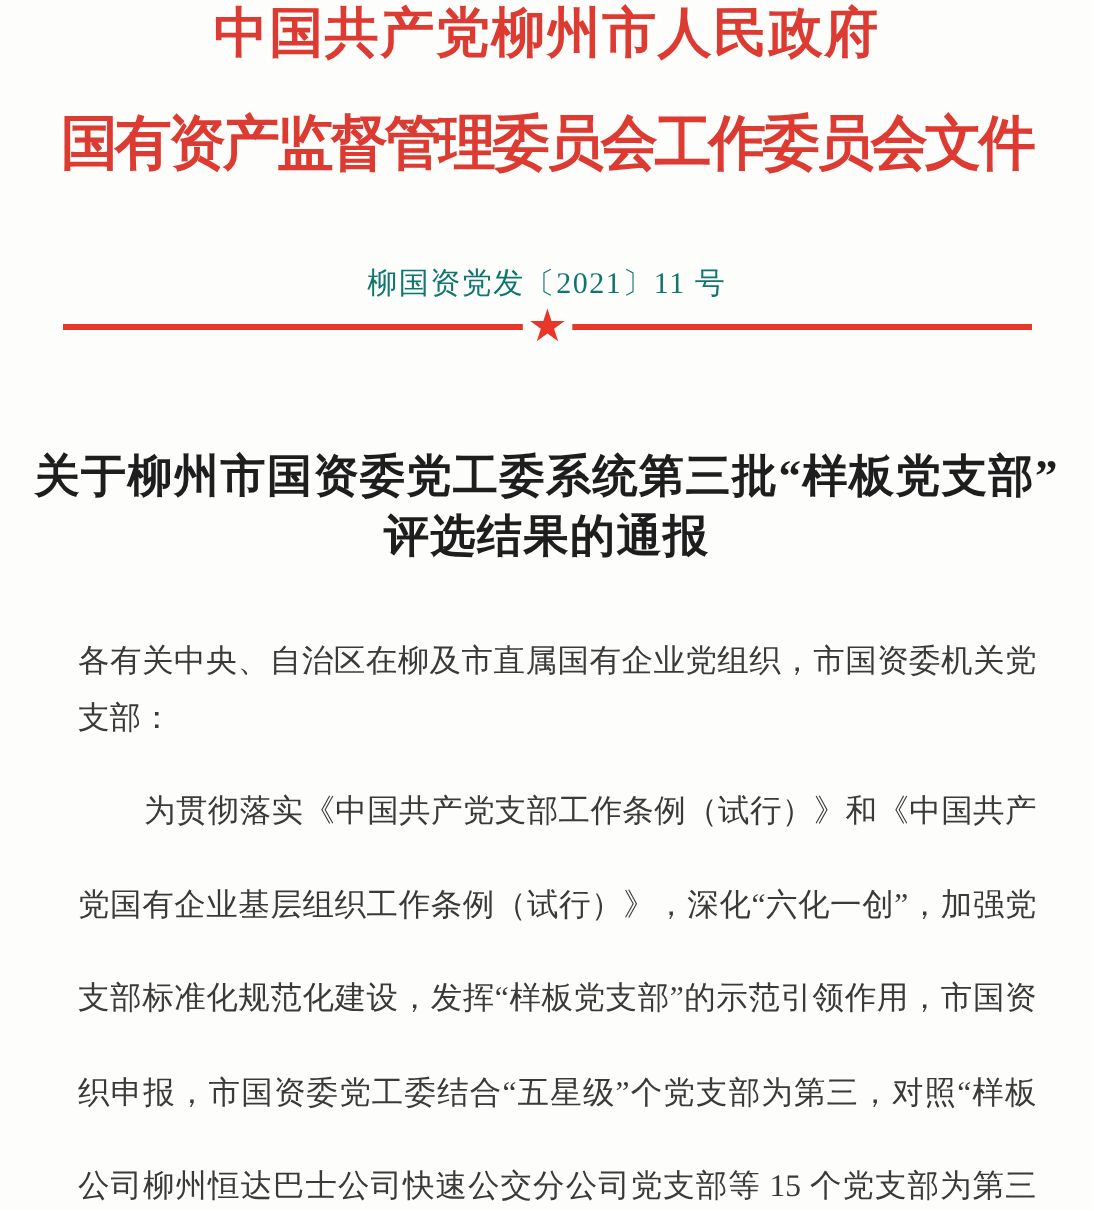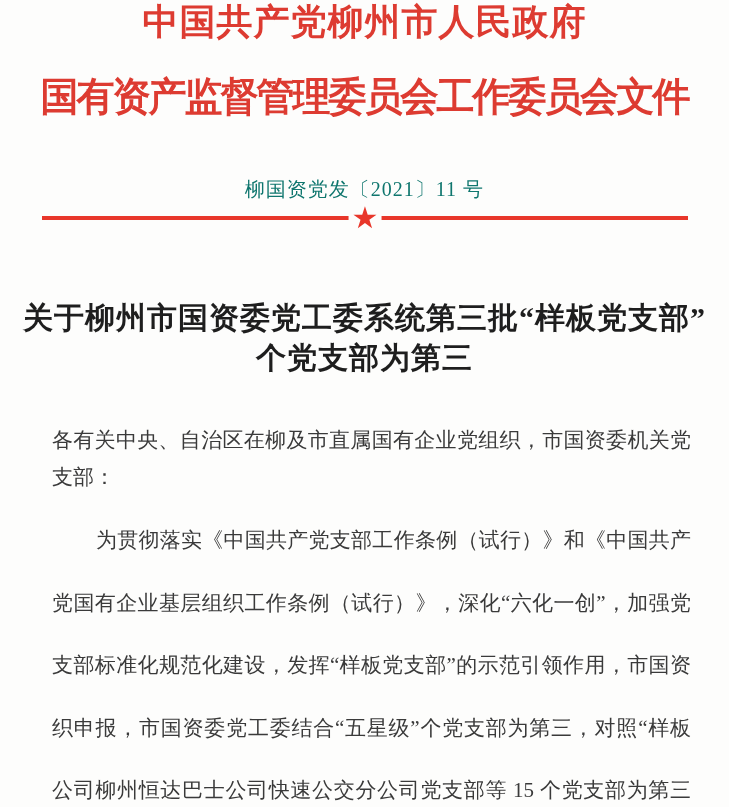--- a/index.html
+++ b/index.html
@@ -86,21 +86,20 @@
   .body-line {
     line-height: 37.5px;
     text-align: justify;
   }
   .body-line.just {
     text-align-last: justify;
     margin-top: 25px;
   }
   .body-line.nojust {
     text-align-last: left;
-    font-family: Liberation Mono, monospace;
   }
   .body-line.indent {
     text-indent: 44px;
   }
 </style>
 </head>
 <body>
 
 <div class="page">
 
@@ -110,21 +109,21 @@
 
   <div class="doc-number">柳国资党发〔2021〕11 号</div>
 
   <div class="rule-wrap">
     <div class="rule"></div>
     <div class="star">★</div>
   </div>
 
   <h1 class="doc-title">
     <span>关于柳州市国资委党工委系统第三批“样板党支部”</span><br>
-    <span>个党支部为第三</span>
+    <span>评选结果的通报</span>
   </h1>
 
   <div class="body-block" id="body-lines">
       <div class="body-line just">各有关中央、自治区在柳及市直属国有企业党组织，市国资委机关党</div>
       <div class="body-line nojust">支部：</div>
       <div class="body-line just indent">为贯彻落实《中国共产党支部工作条例（试行）》和《中国共产</div>
       <div class="body-line just">党国有企业基层组织工作条例（试行）》，深化“六化一创”，加强党</div>
       <div class="body-line just">支部标准化规范化建设，发挥“样板党支部”的示范引领作用，市国资</div>
       <div class="body-line just">织申报，市国资委党工委结合“五星级”个党支部为第三，对照“样板</div>
       <div class="body-line just">公司柳州恒达巴士公司快速公交分公司党支部等 15 个党支部为第三</div>

